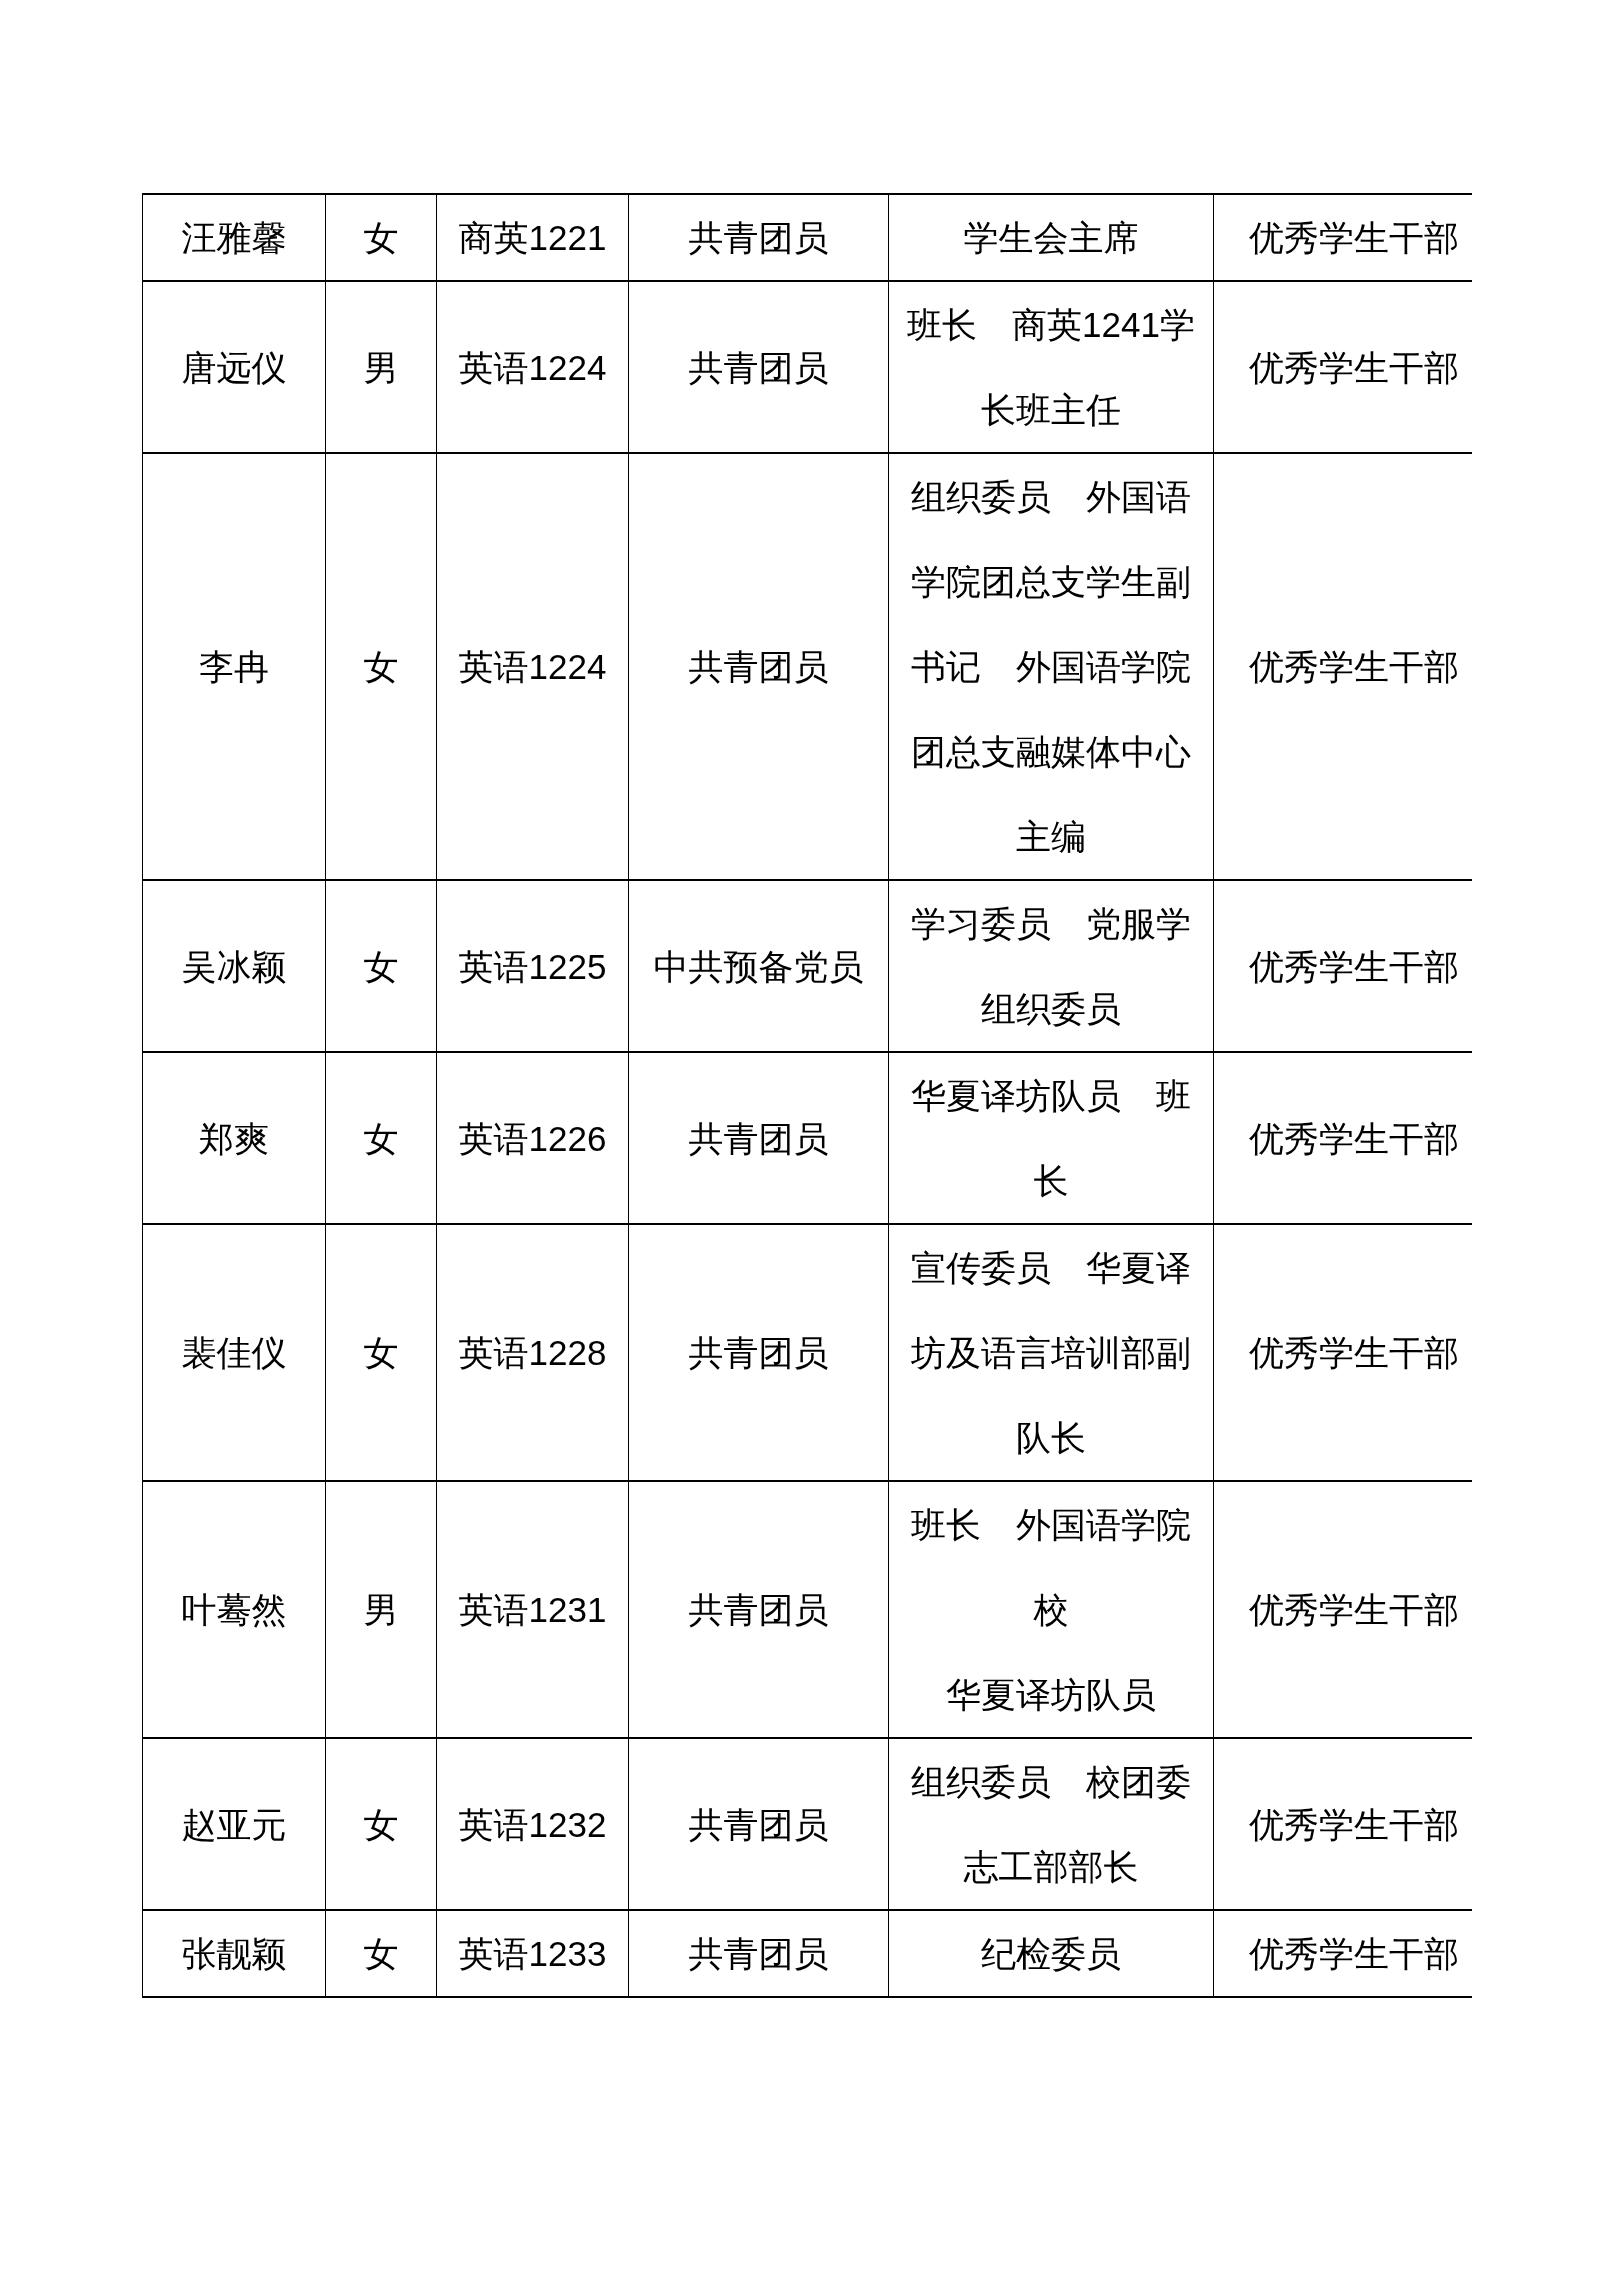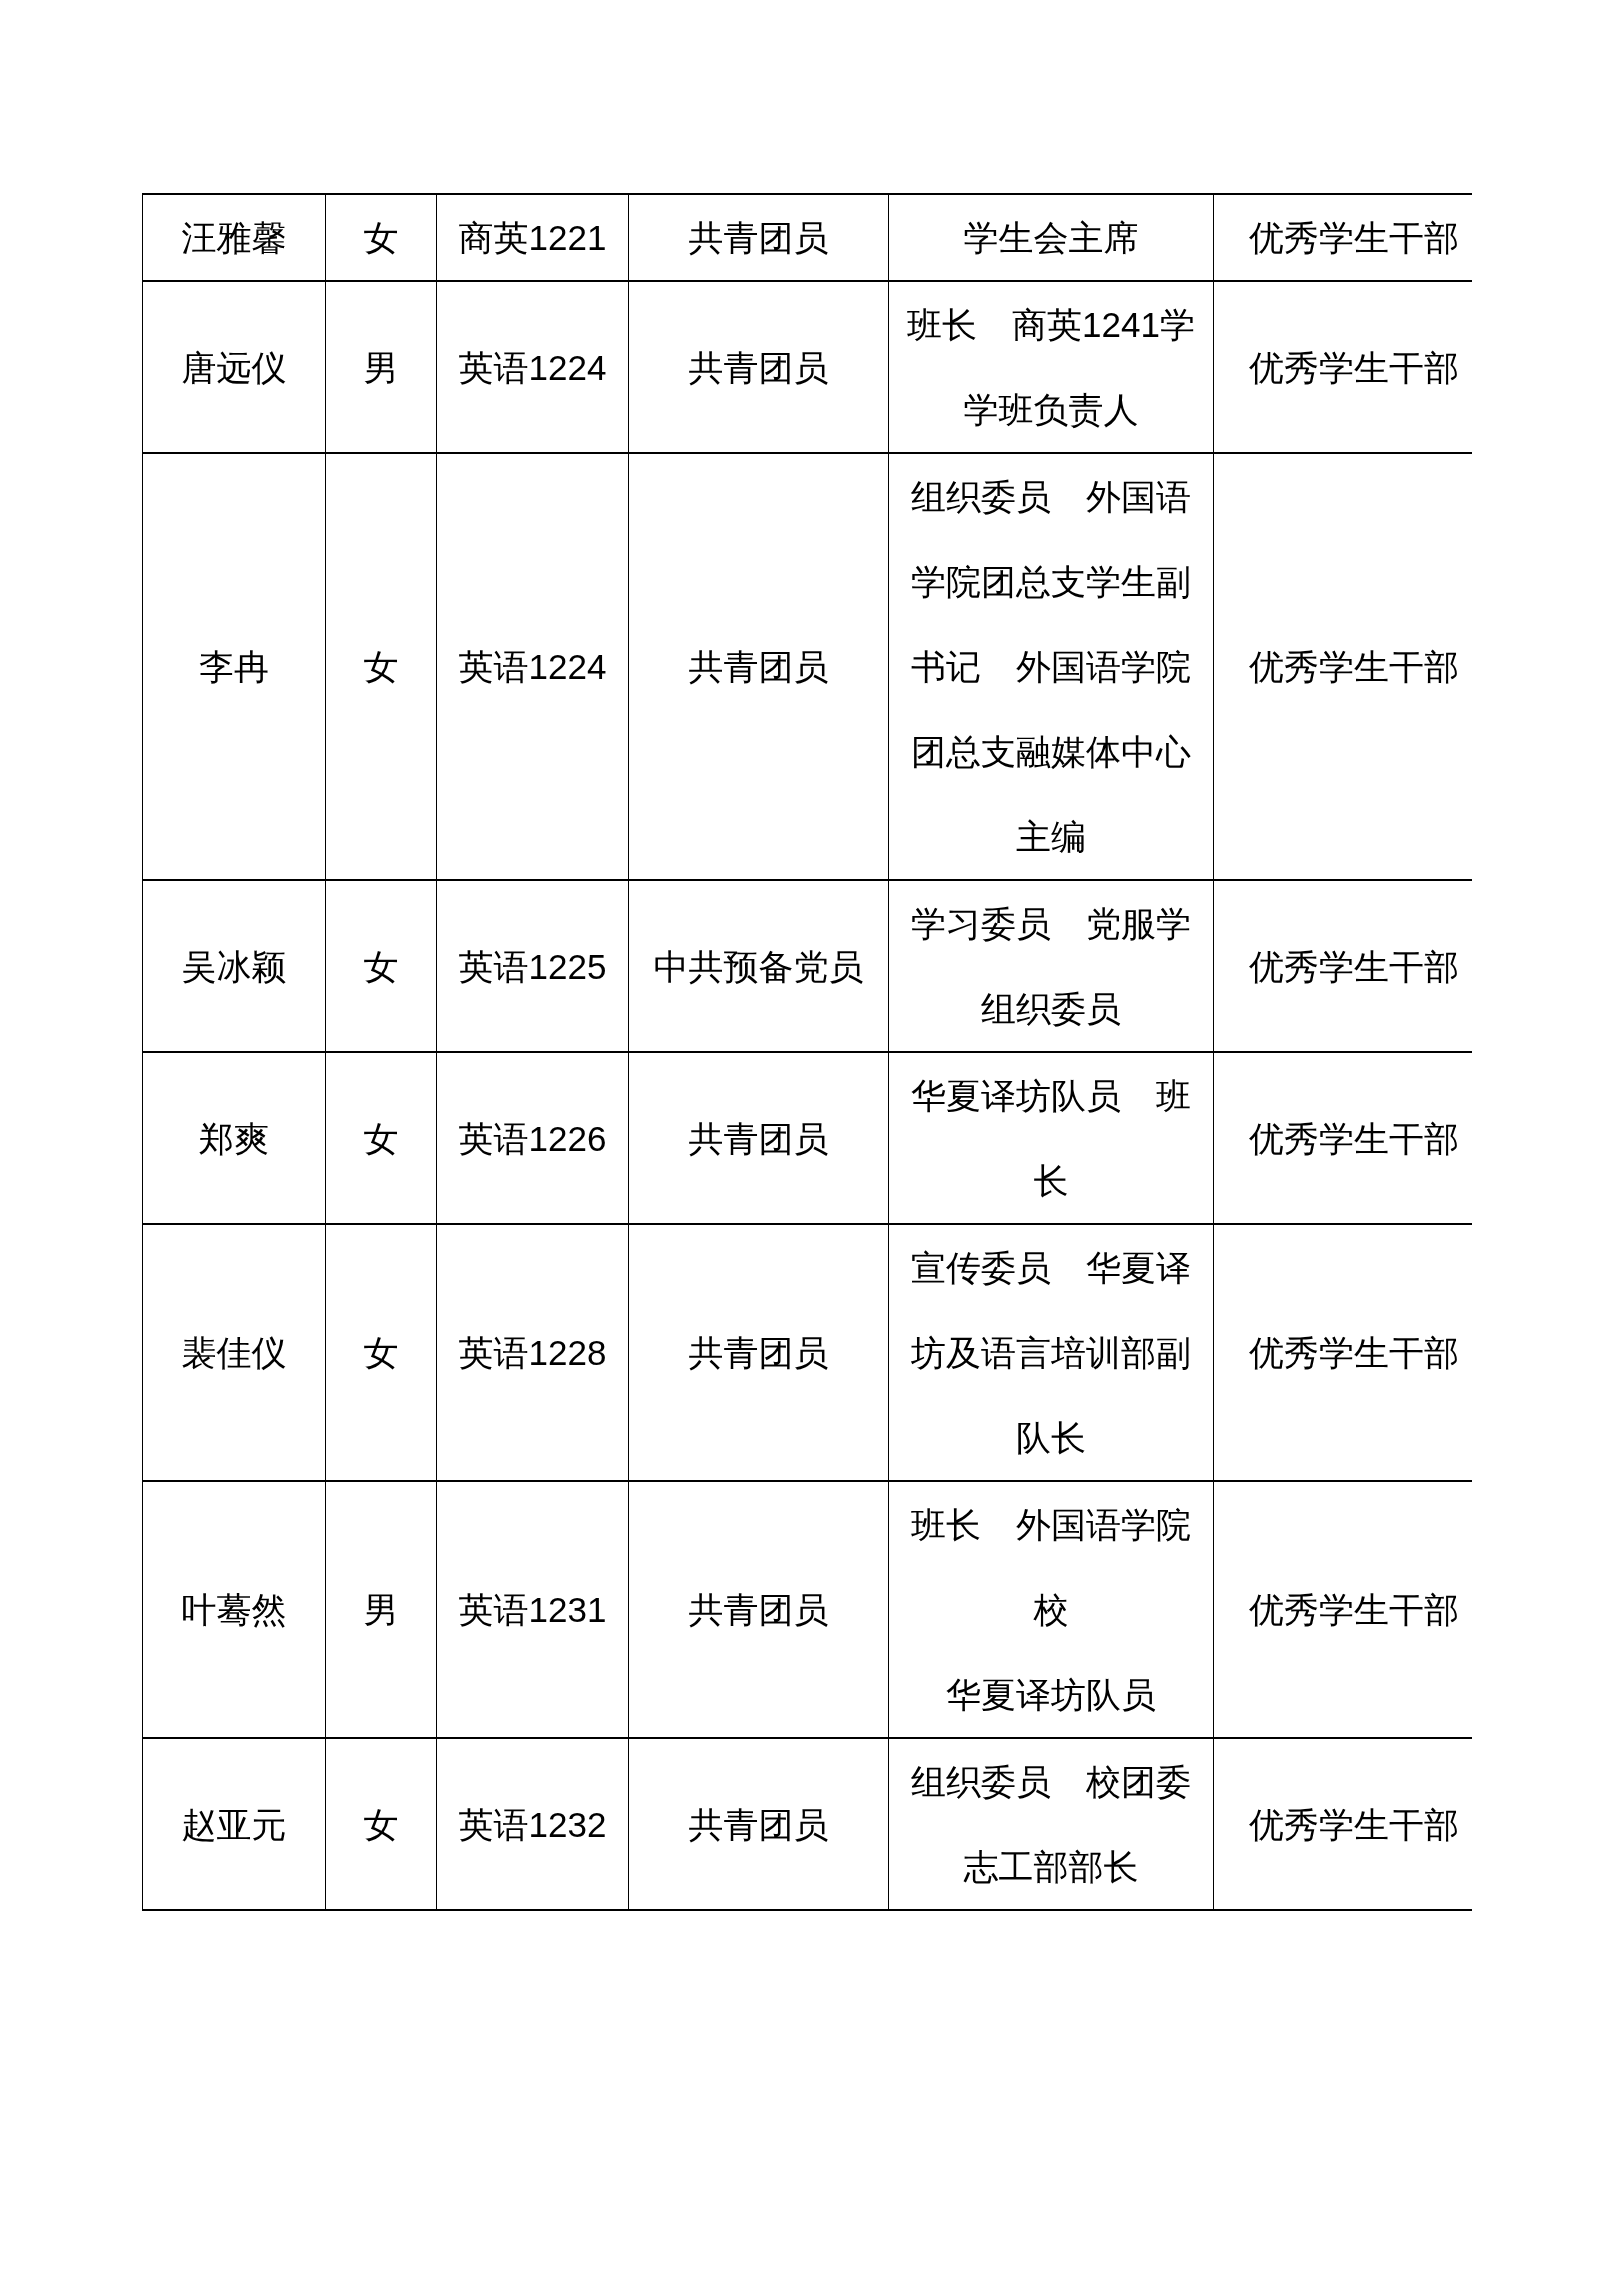--- a/index.html
+++ b/index.html
@@ -69,21 +69,21 @@
         <td>共青团员</td>
         <td>学生会主席</td>
         <td>优秀学生干部</td>
       </tr>
       <tr>
         <td>唐远仪</td>
         <td>男</td>
         <td>英语1224</td>
         <td>共青团员</td>
         <td>班长　商英1241学
-学班负责人</td>
+长班主任</td>
         <td>优秀学生干部</td>
       </tr>
       <tr>
         <td>李冉</td>
         <td>女</td>
         <td>英语1224</td>
         <td>共青团员</td>
         <td>组织委员　外国语
 学院团总支学生副
 书记　外国语学院
@@ -130,16 +130,24 @@
       </tr>
       <tr>
         <td>赵亚元</td>
         <td>女</td>
         <td>英语1232</td>
         <td>共青团员</td>
         <td>组织委员　校团委
 志工部部长</td>
         <td>优秀学生干部</td>
       </tr>
+      <tr>
+        <td>张靓颖</td>
+        <td>女</td>
+        <td>英语1233</td>
+        <td>共青团员</td>
+        <td>纪检委员</td>
+        <td>优秀学生干部</td>
+      </tr>
     </tbody>
   </table>
 </div>
 
 
 </body></html>

